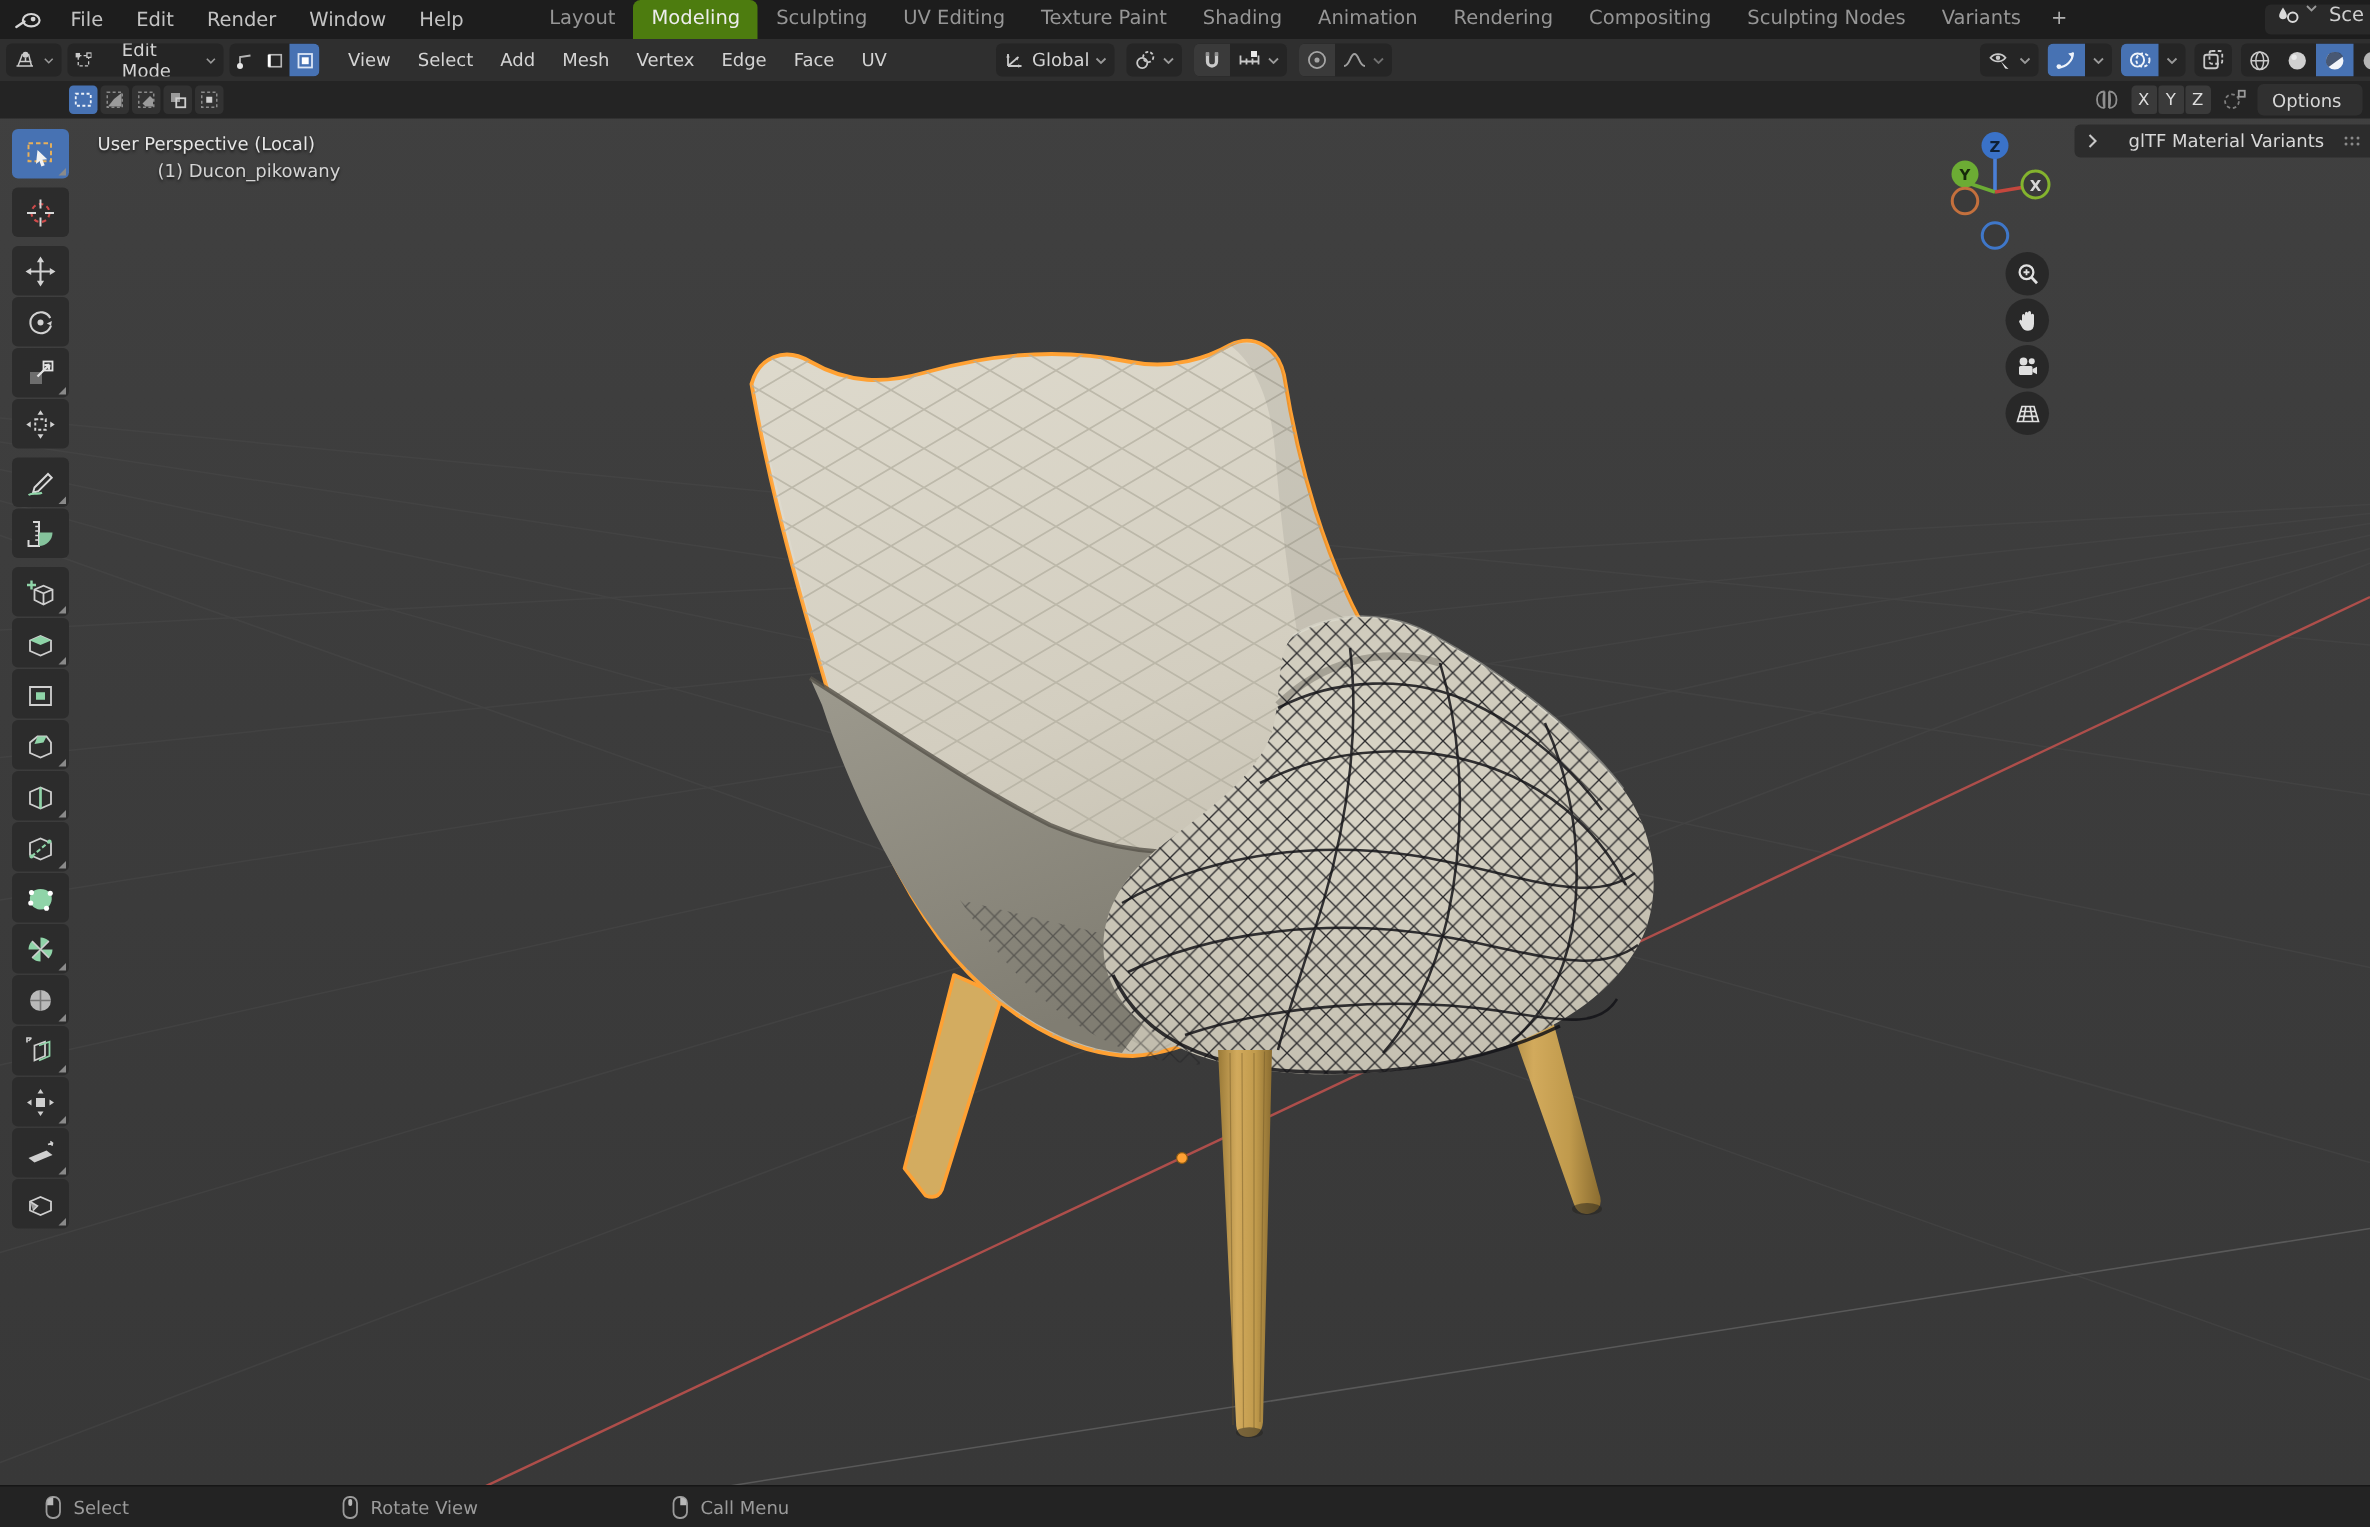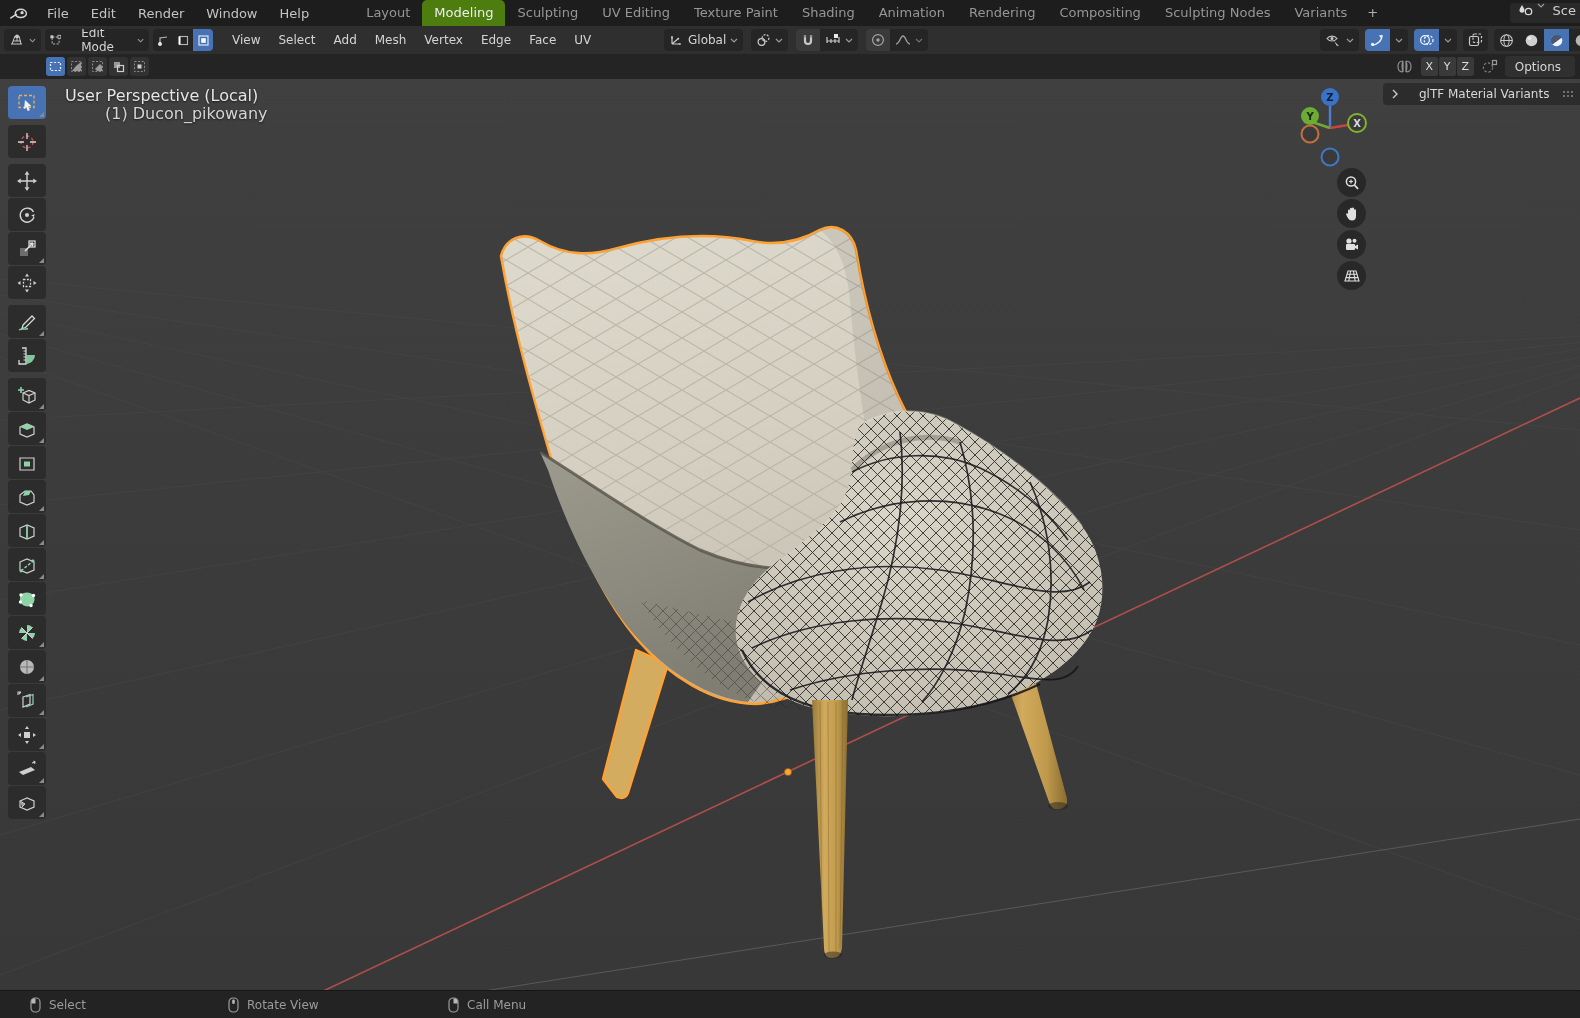--- a/index.html
+++ b/index.html
@@ -40,21 +40,21 @@
   .tr-right { position:absolute; right:5px; top:2px; display:flex; align-items:center; gap:7px; height:21px; }
   .axis-group { display:flex; gap:1px; }
   .axis-btn { width:17px; height:19px; background:#3a3a3a; color:#dedede; border-radius:2px; display:flex; align-items:center; justify-content:center; font-size:11px; }
   .axis-btn:first-child{ border-radius:3px 2px 2px 3px; }
   .axis-btn:last-child{ border-radius:2px 3px 3px 2px; }
   .options-btn { background:#303030; border-radius:4px; height:21px; padding:0 14px 0 10px; display:flex; align-items:center; color:#d6d6d6; }
 
   
   .viewport { position:absolute; top:54px; left:0; right:0; bottom:28px; overflow:hidden; }
   .scene-svg { position:absolute; left:0; top:0; }
-  .overlay-text { position:absolute; left:65px; top:33px; color:#e6e6e6; font-size:16px; text-shadow:0 1px 2px rgba(0,0,0,.6); line-height:18px; }
+  .overlay-text { position:absolute; left:65px; top:33px; color:#e6e6e6; font-size:12px; text-shadow:0 1px 2px rgba(0,0,0,.6); line-height:18px; }
   .overlay-text .l2 { color:#d4d4d4;margin-left:40px; }
 
   .toolbar-left { position:absolute; left:8px; top:32px; width:38px; display:flex; flex-direction:column; }
   .tool-btn { width:38px; height:33px; margin-bottom:1px; background:#2c2c2c; border-radius:4px; display:flex; align-items:center; justify-content:center; position:relative; }
   .tool-btn.active { background:#4772b3; }
   .tool-btn.gap { margin-top:5px; }
   .tool-btn.sub::after { content:""; position:absolute; right:2px; bottom:2px; border-style:solid; border-width:0 0 5px 5px; border-color:transparent transparent #8a8a8a transparent; }
 
   .gizmo { position:absolute; left:1290px; top:30px; }
   .navbtns { position:absolute; left:1337px; top:114px; display:flex; flex-direction:column; gap:2px; }

